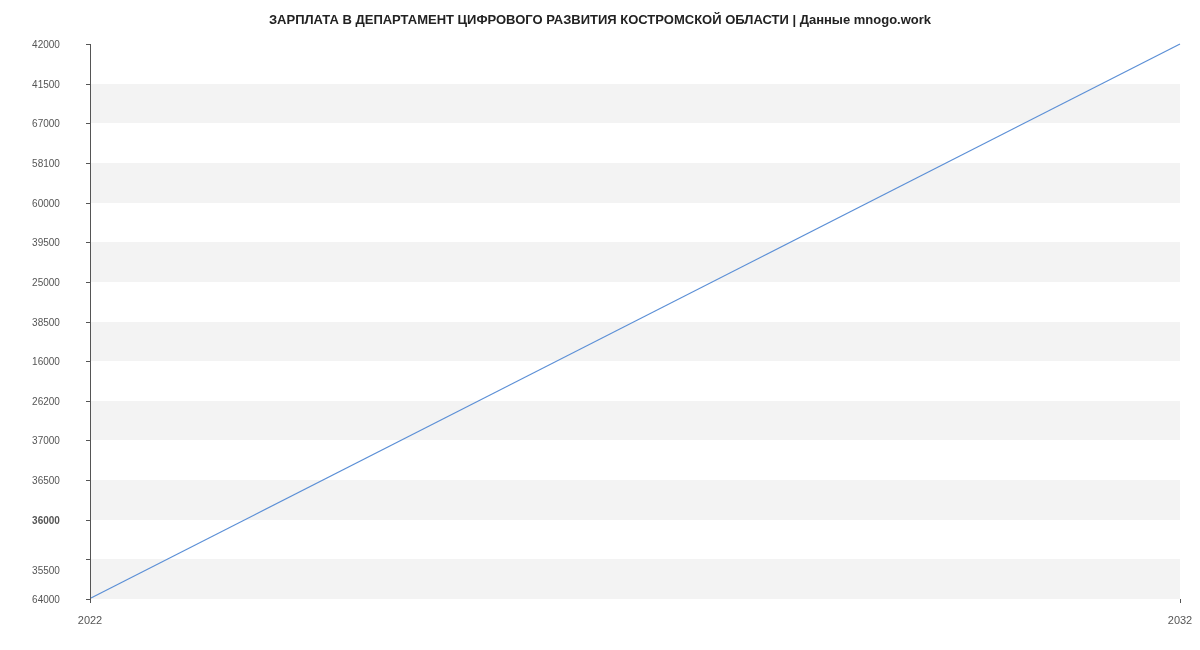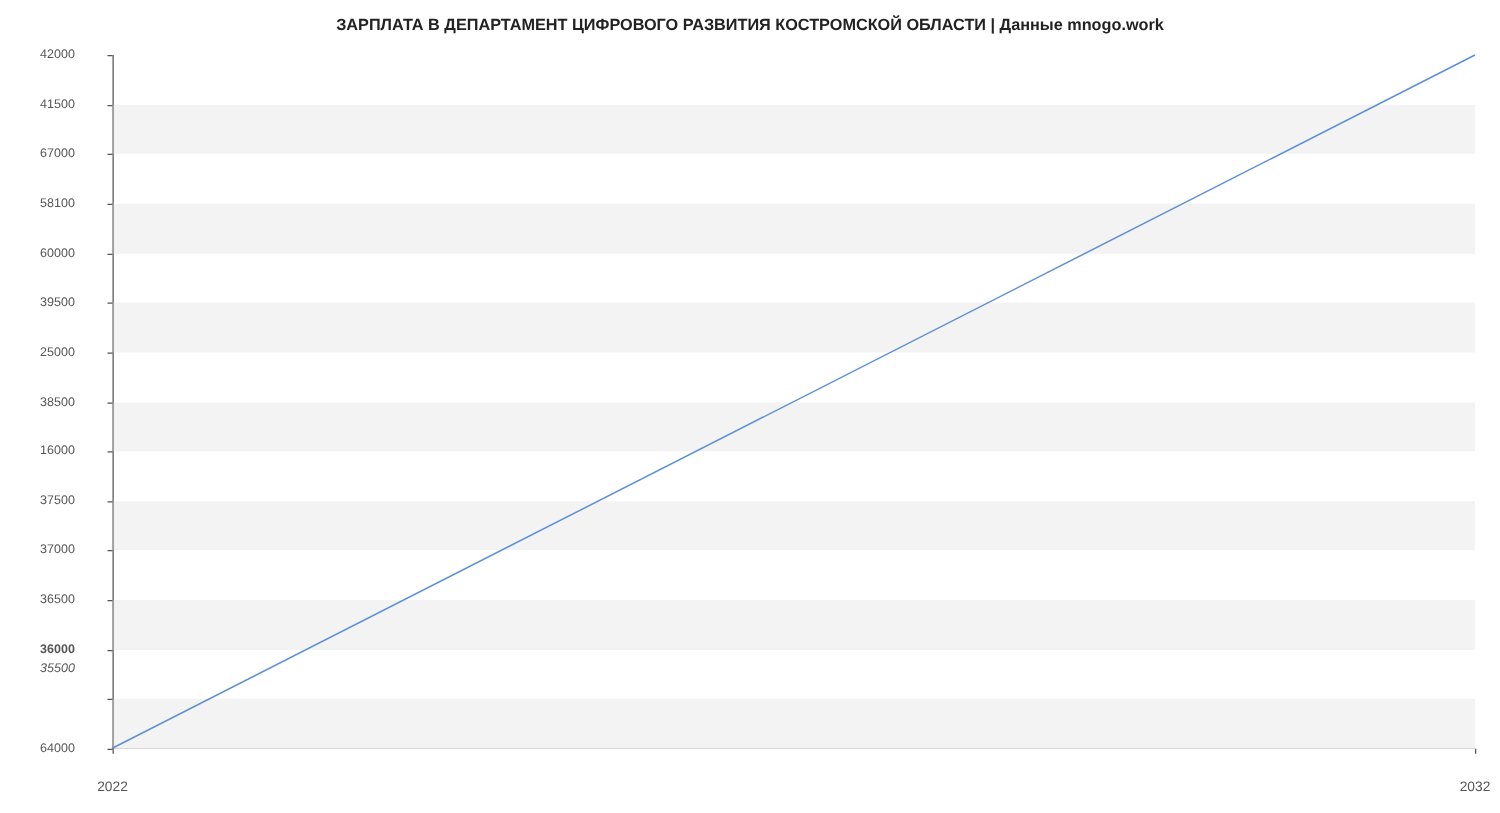--- a/index.html
+++ b/index.html
@@ -55,21 +55,20 @@
       width: 4px;
       height: 1px;
       background: #555;
     }
     .x-tick {
       position: absolute;
       top: 580px;
       font-size: 11px;
       color: #555;
       transform: translateX(-50%);
-      margin-top: 10px;
     }
     .x-tick-mark {
       position: absolute;
       top: 565px;
       width: 1px;
       height: 4px;
       background: #555;
     }
     svg.line-layer {
       position: absolute;
@@ -90,29 +89,29 @@
       <div class="band" style="top: 277.5px; height: 39.6429px;"></div>
       <div class="band" style="top: 356.786px; height: 39.6429px;"></div>
       <div class="band" style="top: 436.071px; height: 39.6429px;"></div>
       <div class="band" style="top: 515.357px; height: 39.6429px;"></div>
     <svg class="line-layer" viewBox="0 0 1090 555" preserveAspectRatio="none">
       <line id="series-line" stroke-width="1.2" x1="0" y1="555" x2="1090" y2="0" stroke="#5b8fd6"></line>
     </svg>
   </div>
 <div class="y-tick" style="top: 565px;">64000</div>
     <div class="y-tick-mark" style="top: 565px;"></div>
-    <div class="y-tick" style="top: 501px; font-style: italic;">35500</div>
+    <div class="y-tick" style="top: 536px;">35500</div>
     <div class="y-tick-mark" style="top: 525.357px;"></div>
     <div class="y-tick" style="top: 485.714px; font-weight: bold;">36000</div>
     <div class="y-tick-mark" style="top: 485.714px;"></div>
     <div class="y-tick" style="top: 446.071px;">36500</div>
     <div class="y-tick-mark" style="top: 446.071px;"></div>
     <div class="y-tick" style="top: 406.429px;">37000</div>
     <div class="y-tick-mark" style="top: 406.429px;"></div>
-    <div class="y-tick" style="top: 366.786px;">37500</div>
+    <div class="y-tick" style="top: 366.786px;">26200</div>
     <div class="y-tick-mark" style="top: 366.786px;"></div>
     <div class="y-tick" style="top: 327.143px;">16000</div>
     <div class="y-tick-mark" style="top: 327.143px;"></div>
     <div class="y-tick" style="top: 287.5px;">38500</div>
     <div class="y-tick-mark" style="top: 287.5px;"></div>
     <div class="y-tick" style="top: 247.857px;">25000</div>
     <div class="y-tick-mark" style="top: 247.857px;"></div>
     <div class="y-tick" style="top: 208.214px;">39500</div>
     <div class="y-tick-mark" style="top: 208.214px;"></div>
     <div class="y-tick" style="top: 168.571px;">60000</div>

